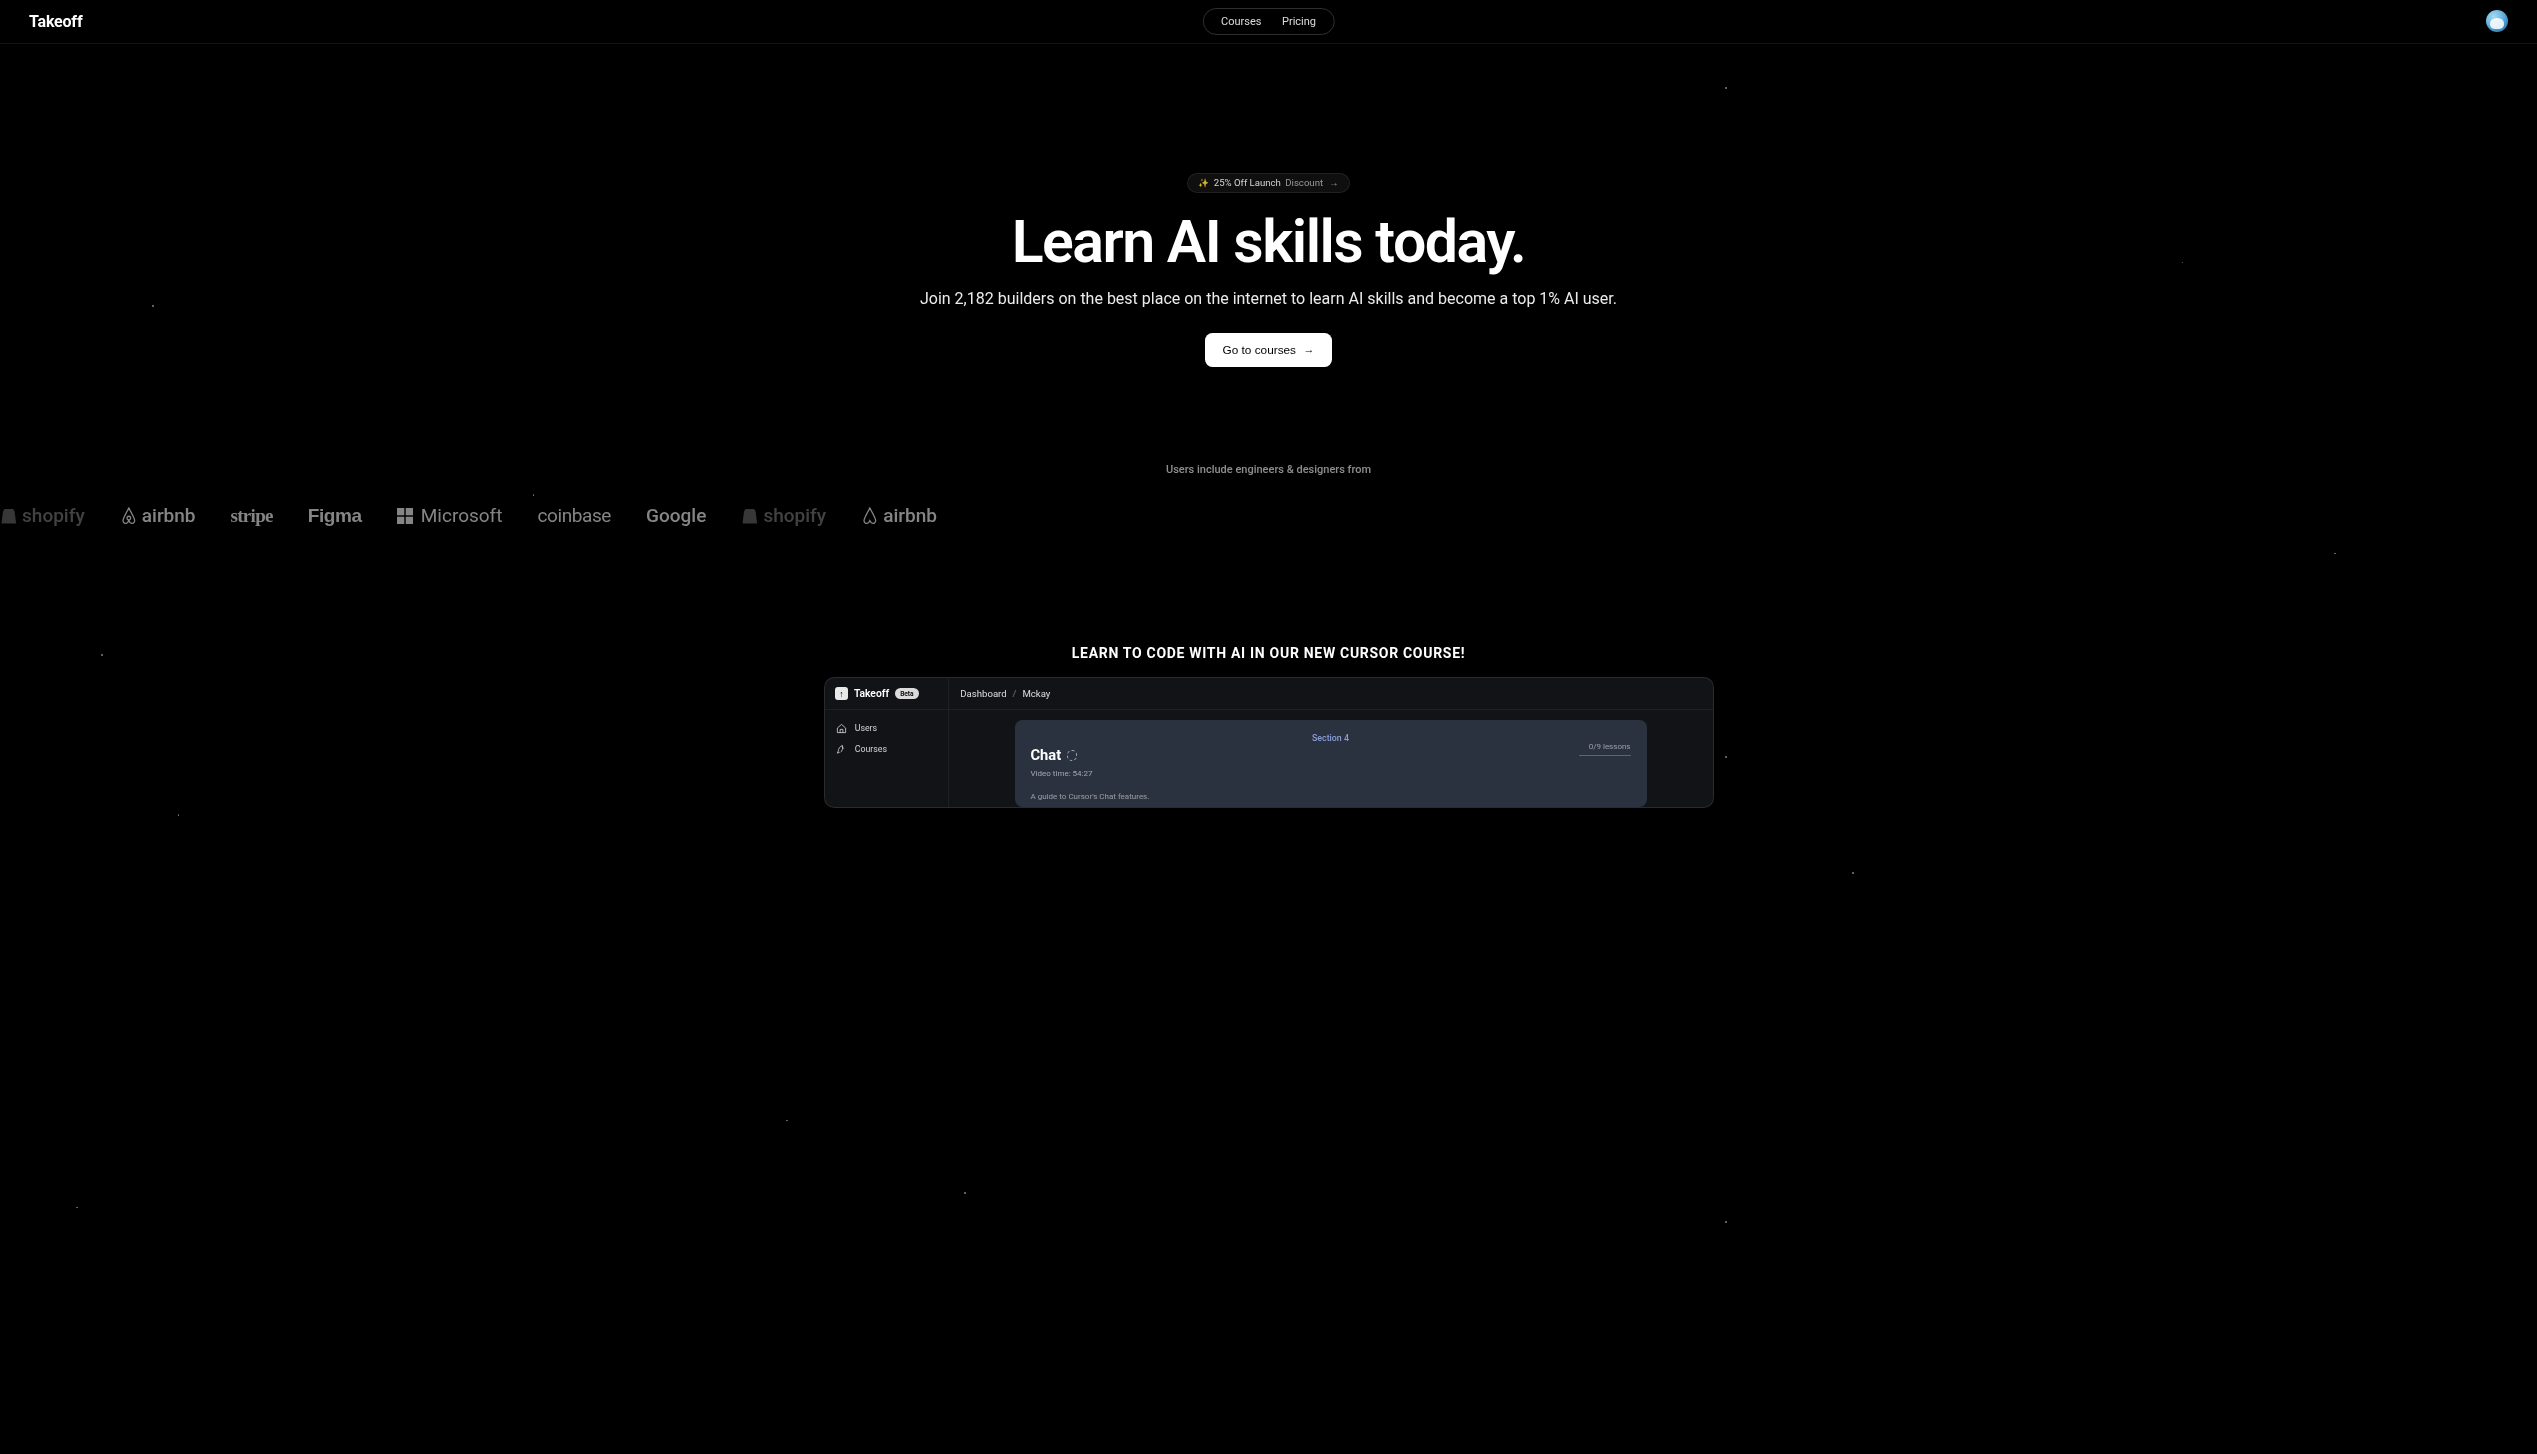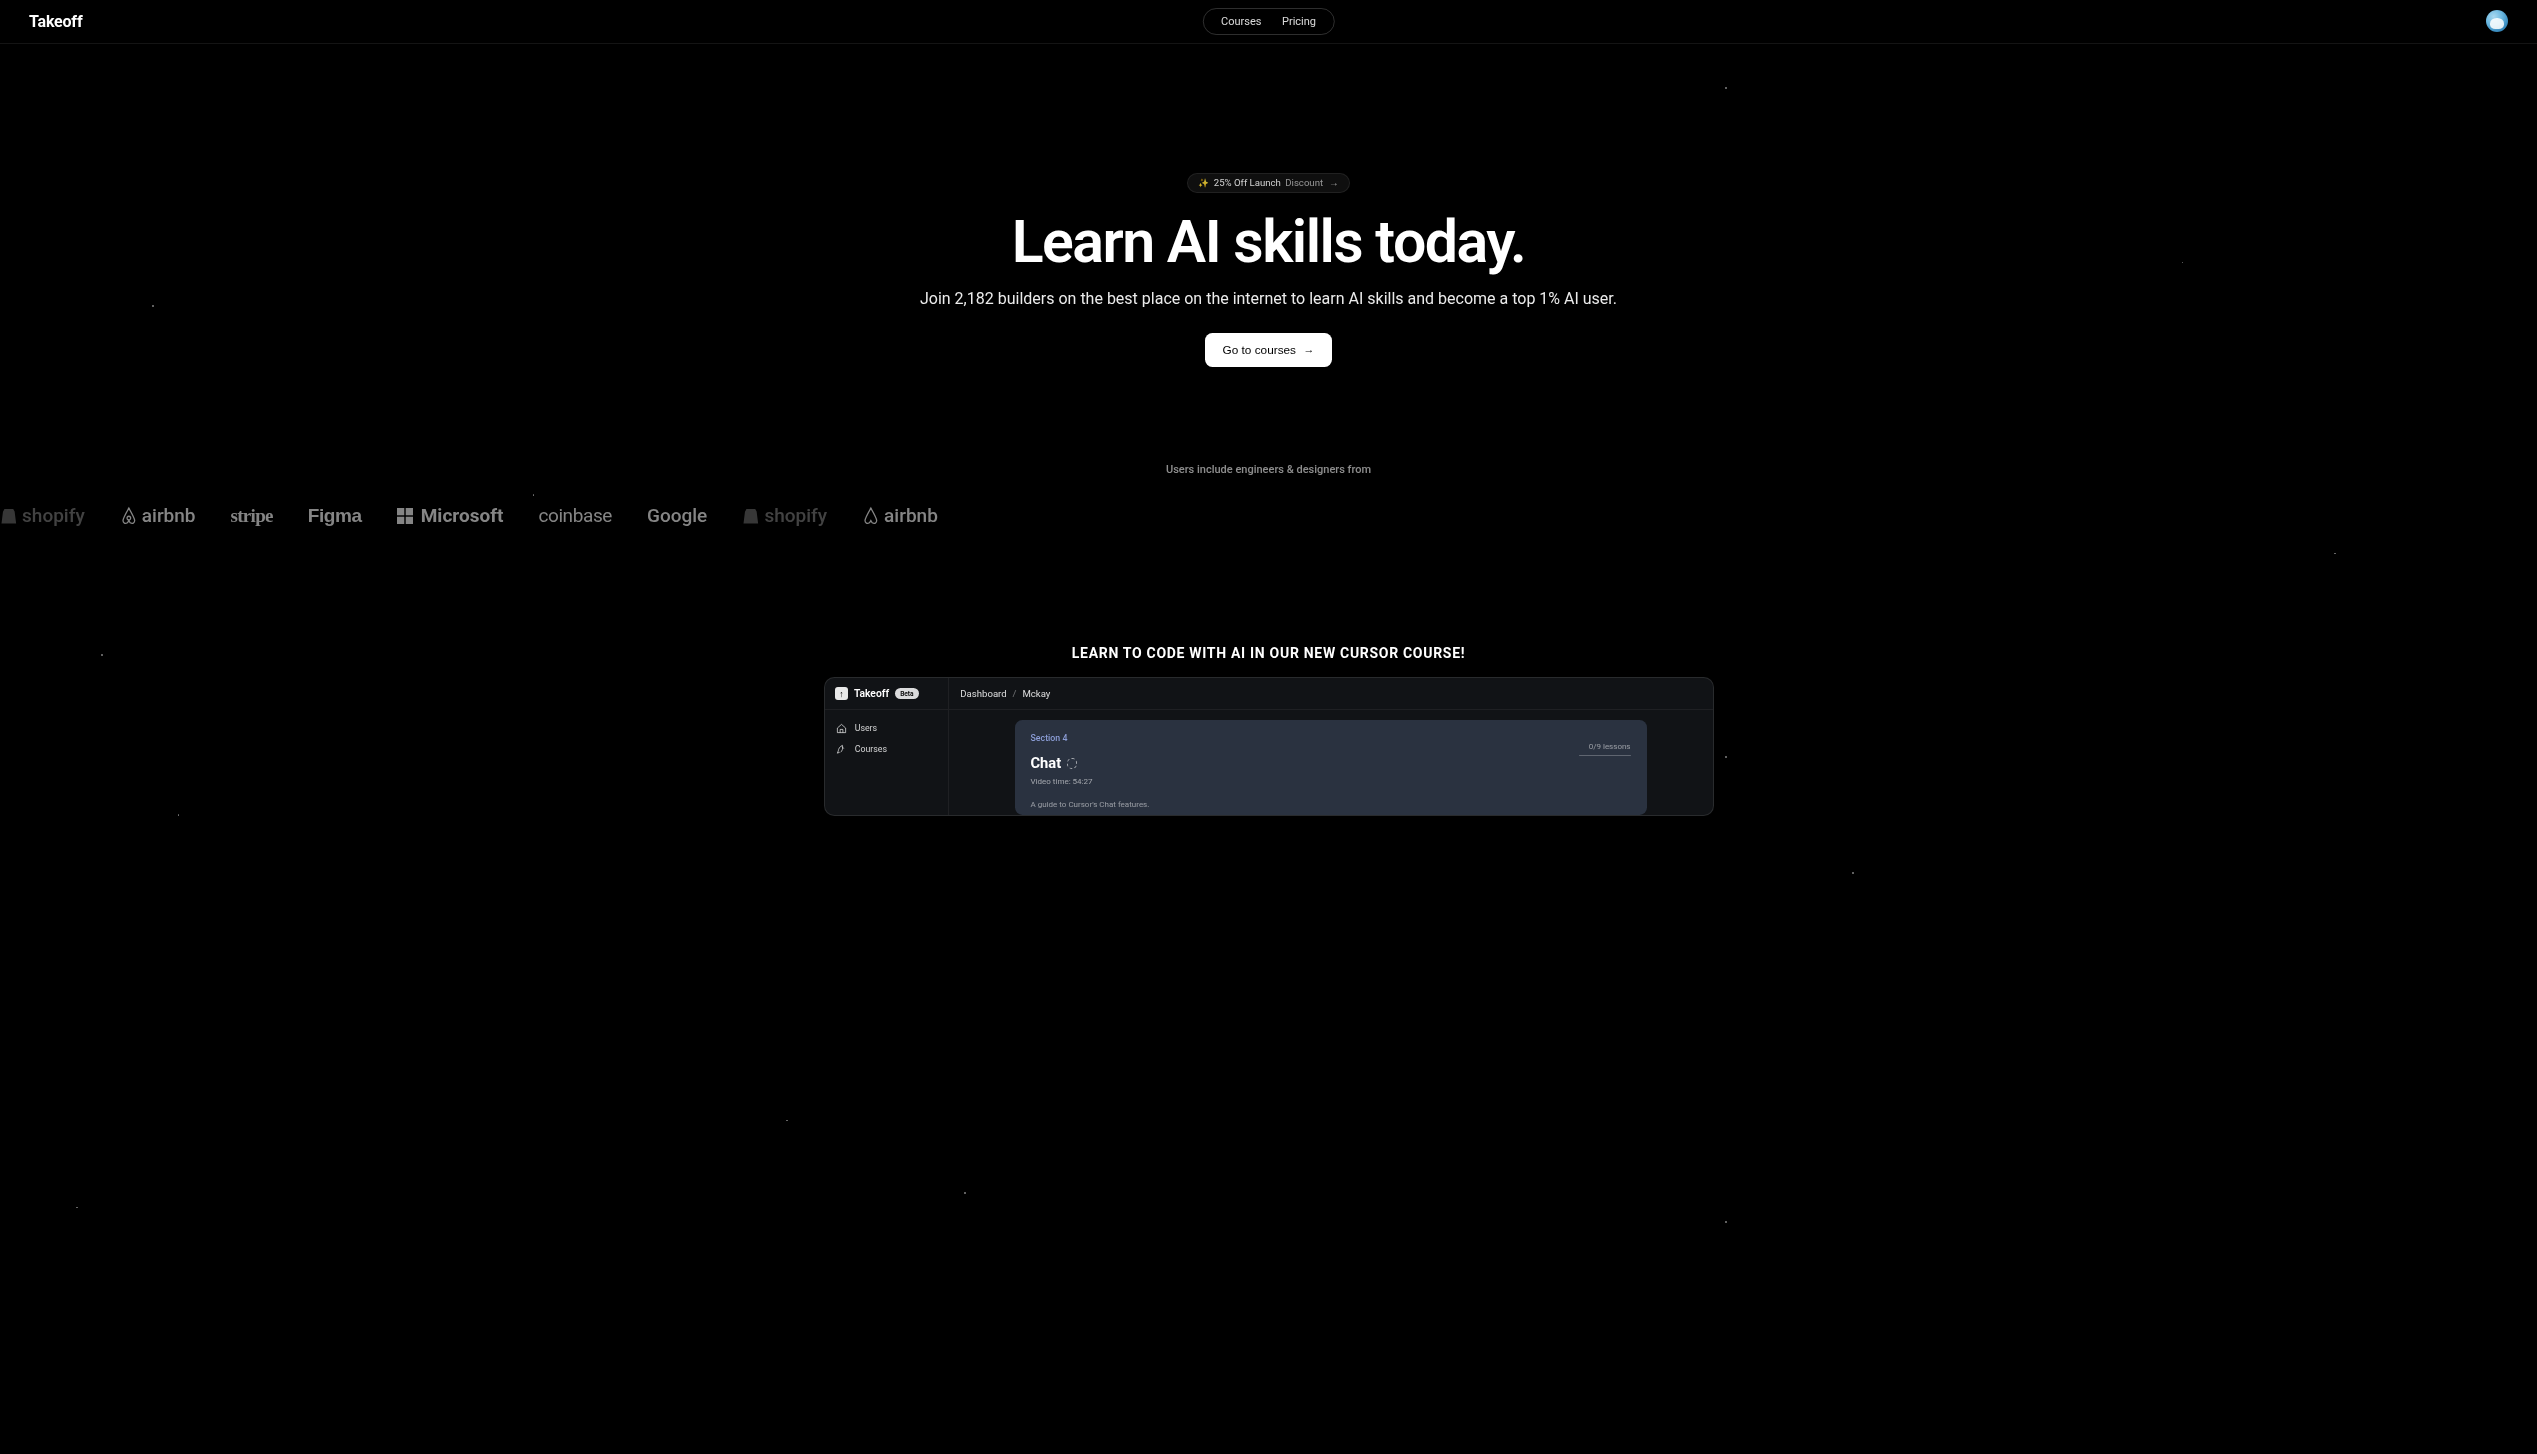--- a/index.html
+++ b/index.html
@@ -135,21 +135,21 @@
   font-size: 19px;
   font-weight: 600;
   color: #ccc;
   white-space: nowrap;
   display: flex;
   align-items: center;
   gap: 4.4px;
 }
 .logo-item.stripe { font-family: serif; font-weight: 700; letter-spacing: -0.7px; }
 .logo-item.figma { font-family: sans-serif; letter-spacing: -0.4px; }
-.logo-item.ms { font-weight: 700; gap: 8px; }
+.logo-item.ms { font-weight: 400; gap: 8px; }
 .logo-item.coinbase { font-weight: 400; letter-spacing: -0.4px; }
 .logo-item.google { font-weight: 500; }
 .logo-item.airbnb { font-weight: 500; }
 .logo-item.shopify { font-weight: 500; opacity: 0.5; }
 
 
 .course-section {
   margin-top: 118px;
   text-align: center;
 }
@@ -229,21 +229,22 @@
 .mock-card {
   background: #2a3240;
   border-radius: 7.4px;
   padding: 13.2px 16px 5.9px 16px;
   position: relative;
 }
 .mock-card .sec {
   font-size: 8.8px;
   color: #8b9dd6;
   font-weight: 500;
-  margin-bottom: 11px;
+  margin-bottom: 3px;
+  text-align: center;
 }
 .mock-card .ttl {
   font-size: 14.7px;
   font-weight: 700;
   display: flex; align-items: center; gap: 5.9px;
   margin-bottom: 5px;
 }
 .mock-card .spinner {
   width: 10.3px; height: 10.3px;
   border: 1.5px dashed rgba(255,255,255,0.6);

